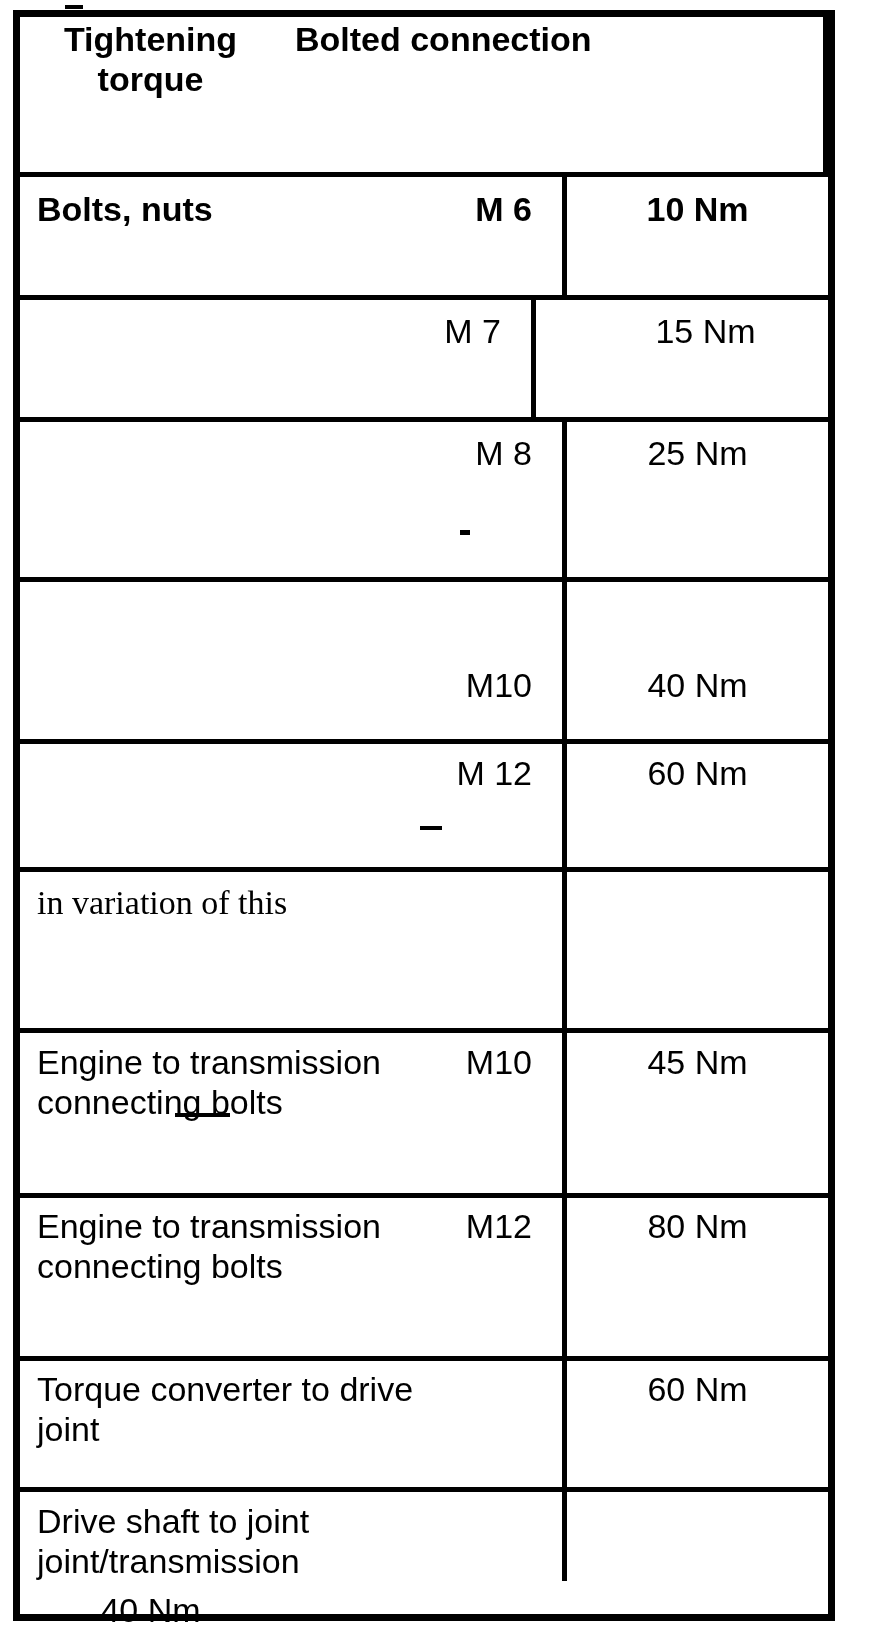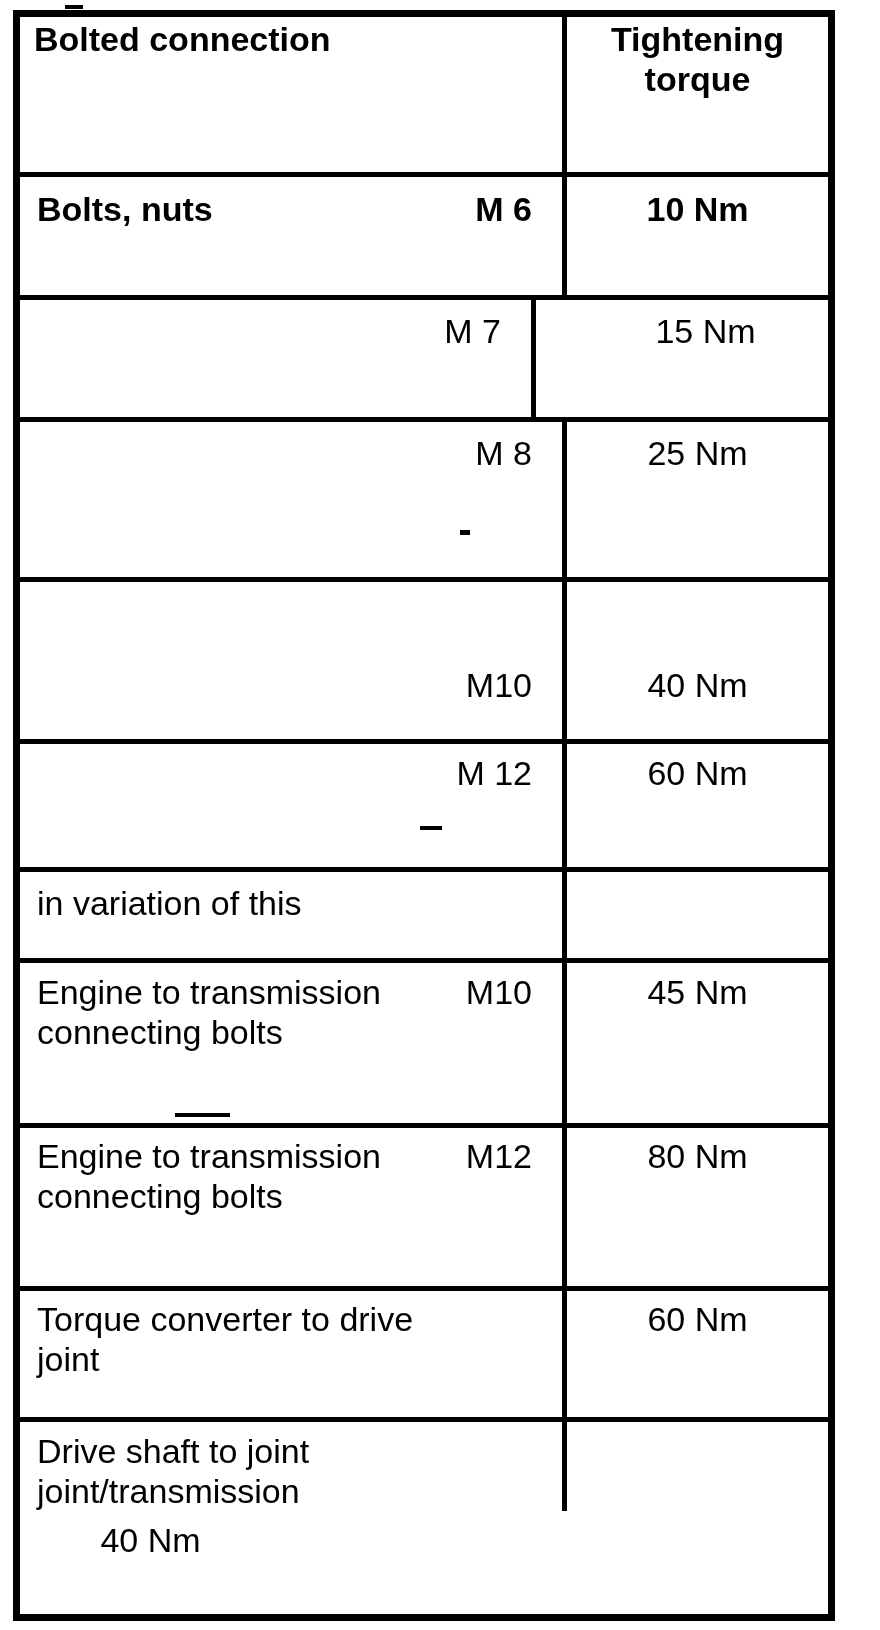--- a/index.html
+++ b/index.html
@@ -47,42 +47,42 @@
   .r0{height:160px;--pt:2px;font-weight:bold;}
   .r0 .cell.left{padding-left:14px;}
   .r0 .cell.right span{display:inline-block;max-width:245px;}
 
   
   .r1{height:123px;font-weight:bold;--pt:12px;}
   .r2{height:122px;gap:47px;--pt:11px;}
   .r3{height:160px;--pt:11px;}
   .r4{height:162px;--pt:83px;}
   .r5{height:128px;--pt:9px;}
-  .r6{height:91px;--pt:11px;}
+  .r6{height:161px;font-family:Liberation Serif, serif;--pt:11px;}
   .r7{height:165px;--pt:9px;}
   .r8{height:163px;--pt:8px;}
   .r9{height:131px;--pt:8px;}
   .r10{height:159px;flex-direction:column;--pt:9px;}
 
   
   .scan-mark{position:absolute;background:#000;}
 </style>
 </head>
 <body>
 
 <div class="page">
 
   <div class="torque-table">
 
     <div class="row r0">
+      <div class="cell right">
+        <span>Tightening torque</span>
+      </div>
       <div class="cell left">
         <span>Bolted connection</span>
-      </div>
-      <div class="cell right">
-        <span>Tightening torque</span>
       </div>
     </div>
 
     <div class="row r1">
       <div class="cell left">
         <div class="conn">
           <span class="line">Bolts, nuts</span>
           <span class="line"></span>
         </div>
         <span class="size">M 6</span>

